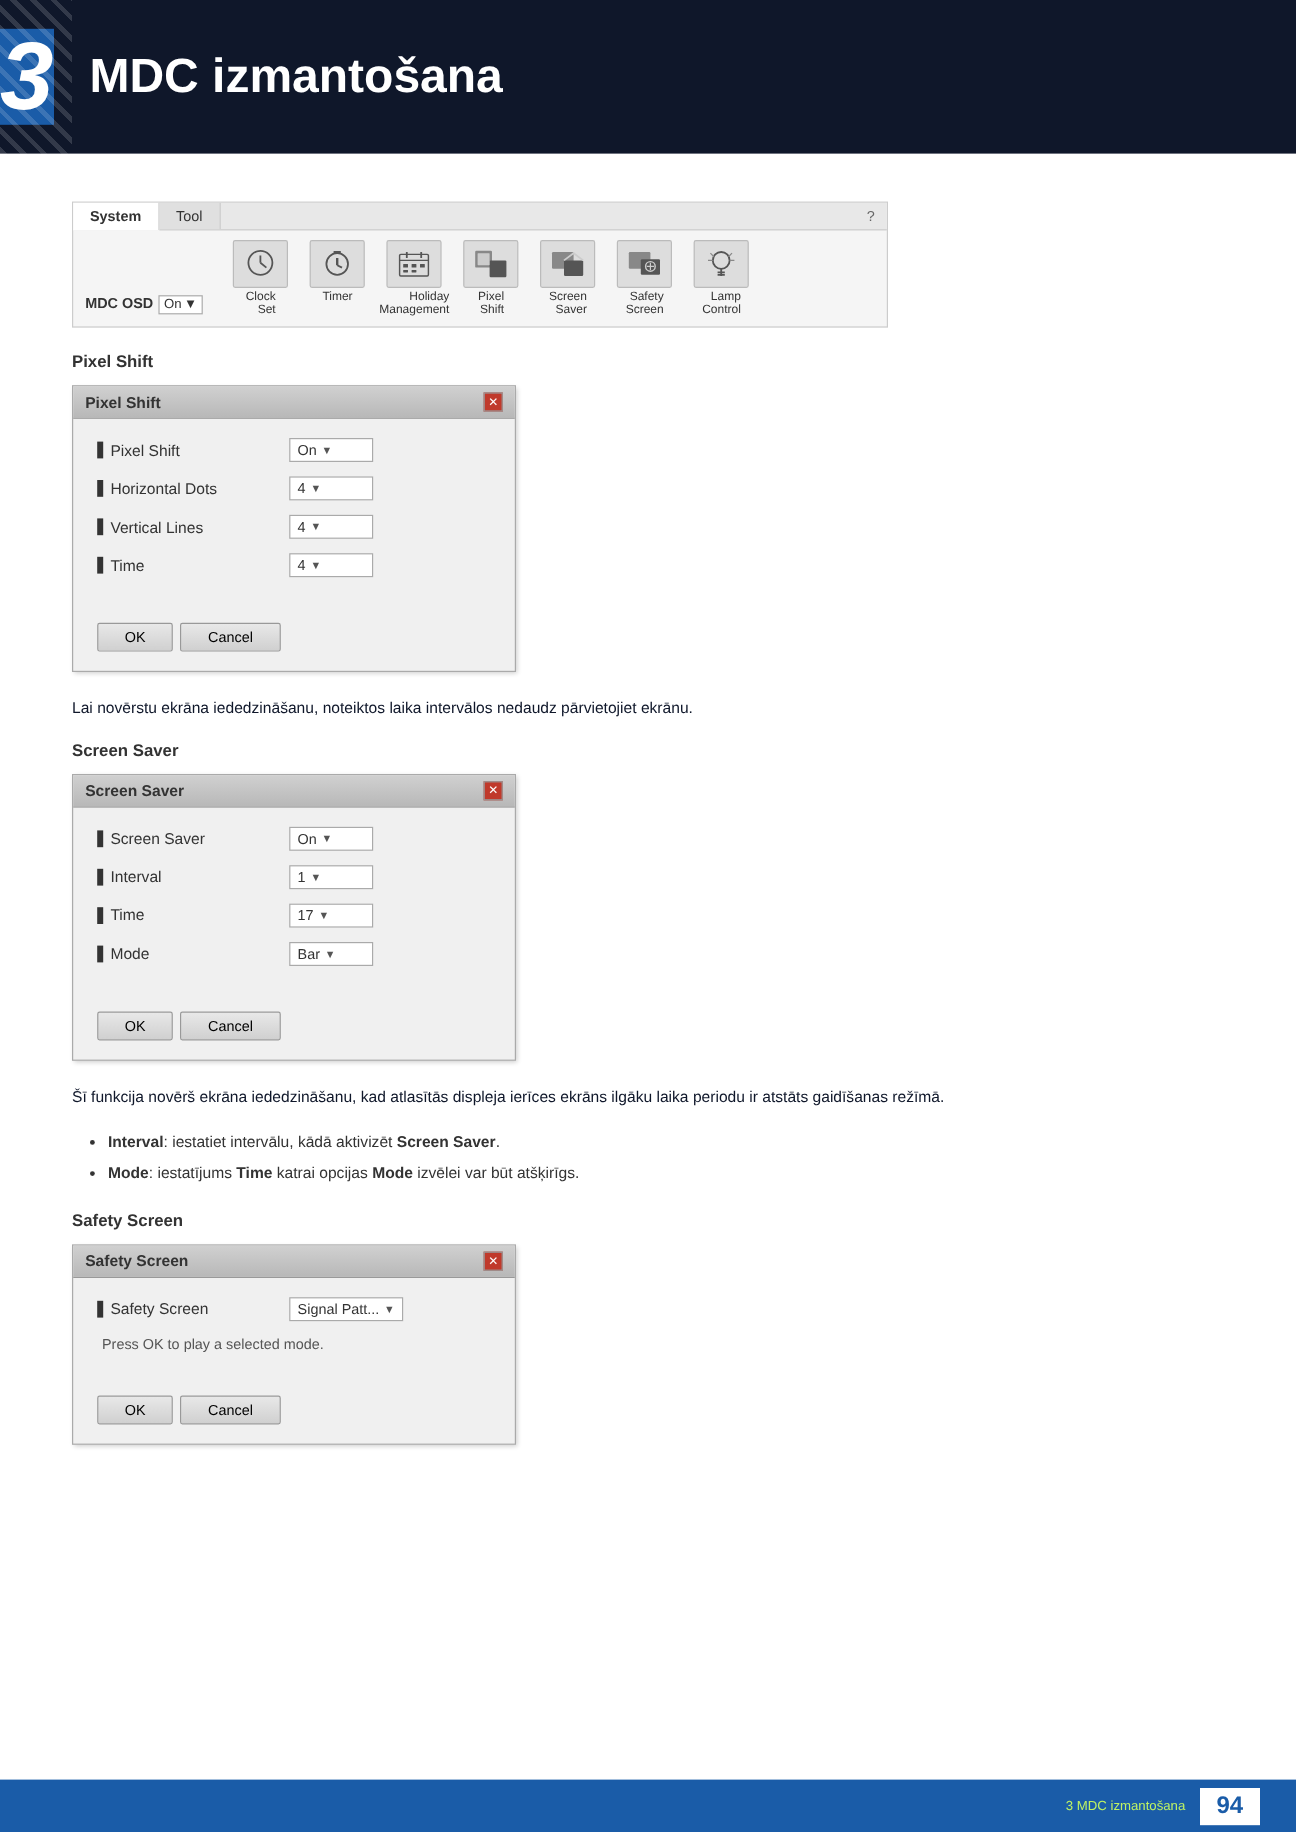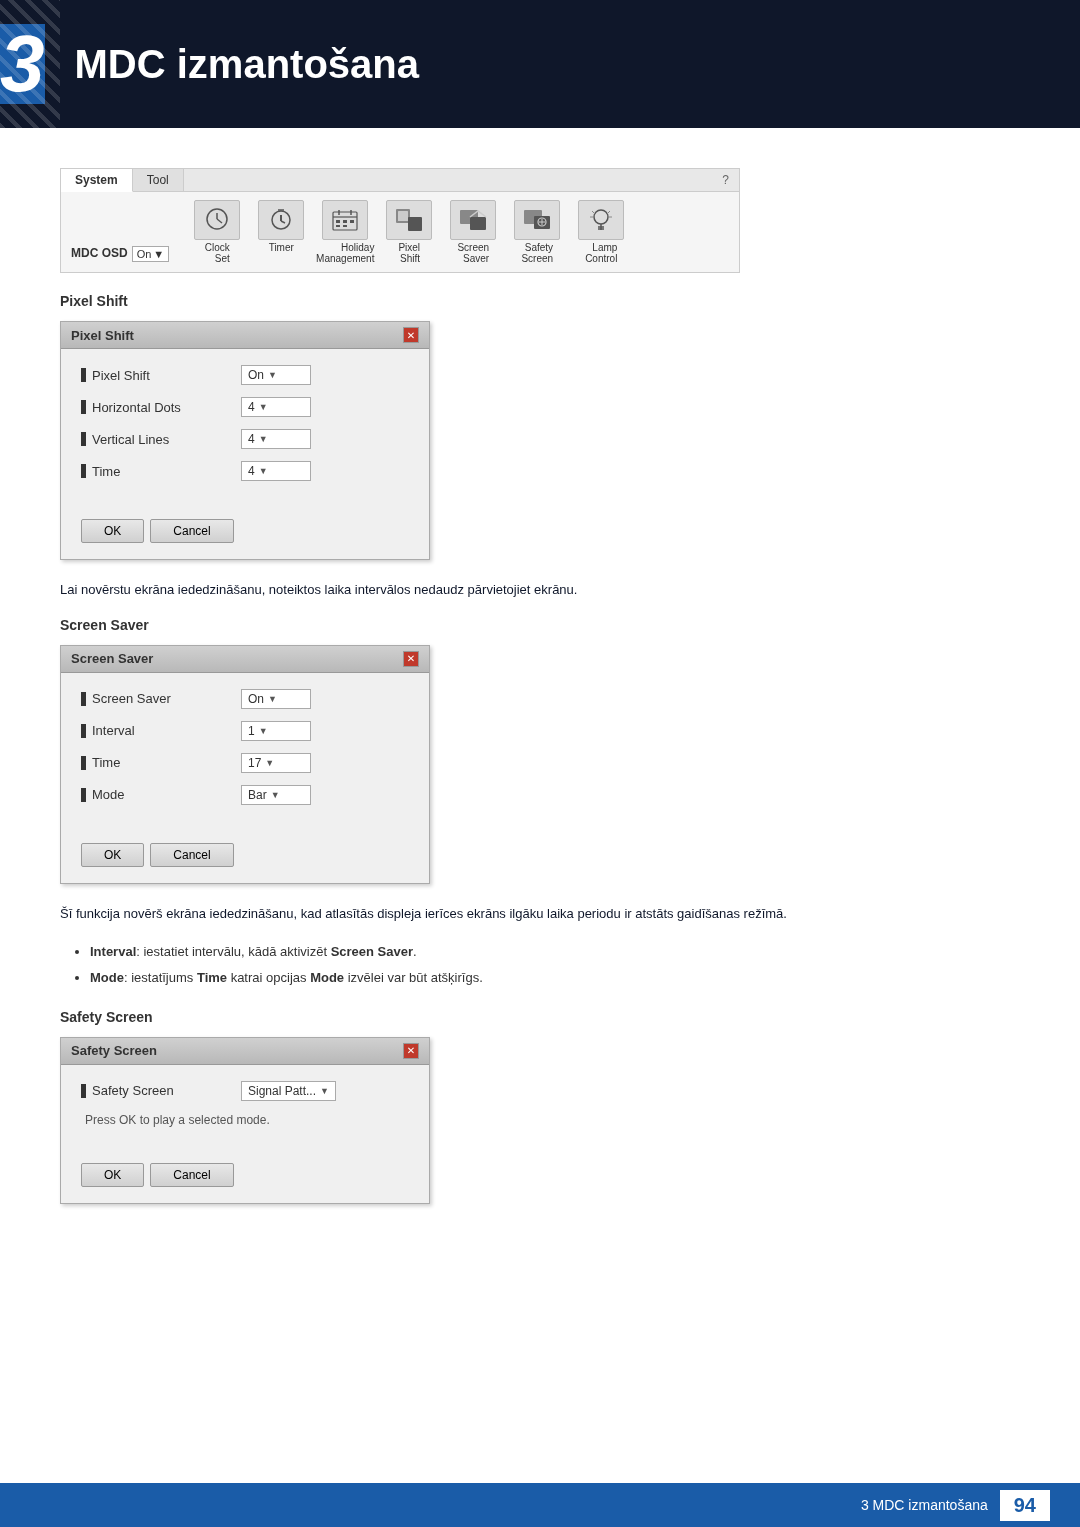--- a/index.html
+++ b/index.html
@@ -276,22 +276,22 @@
       left: 0;
       right: 0;
       height: 44px;
       background: #1a5ca8;
       display: flex;
       align-items: center;
       justify-content: flex-end;
       padding-right: 30px;
     }
     .footer-text {
-      color: #ffffff;
-      font-size: 14px;
+      color: #bef264;
+      font-size: 11px;
       margin-right: 12px;
     }
     .footer-number {
       background: #fff;
       color: #1a5ca8;
       font-size: 20px;
       font-weight: bold;
       padding: 4px 14px;
     }
 

